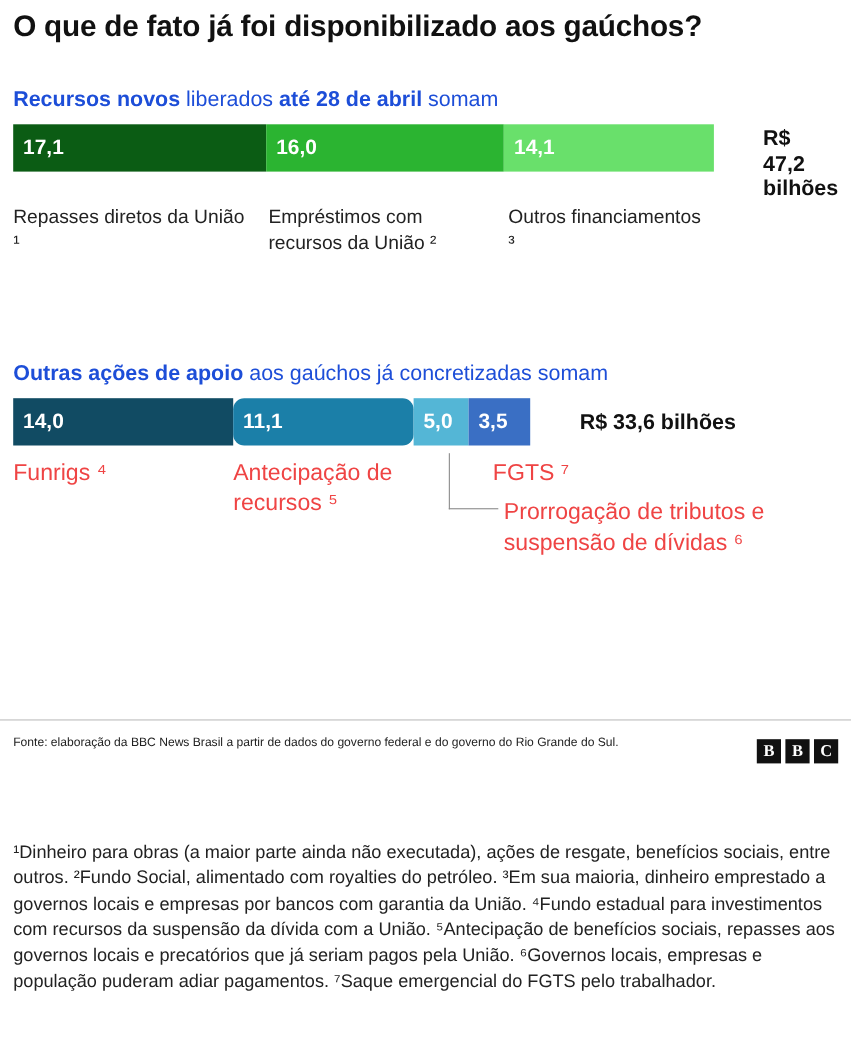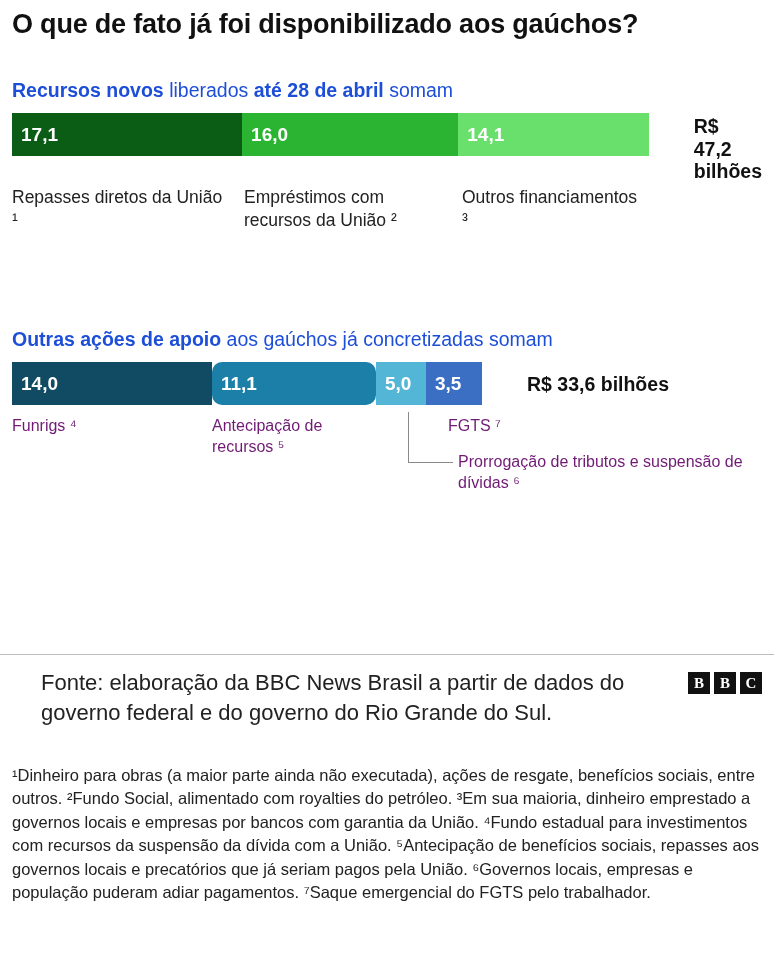--- a/index.html
+++ b/index.html
@@ -83,23 +83,23 @@
 
   
   .labels2 {
     position: relative;
     width: 100%;
     height: 120px;
     margin-top: 7px;
   }
   .labels2 .lab {
     position: absolute;
-    font-size: 16px;
+    font-size: 21px;
     line-height: 1.3;
-    color: #701a75;
+    color: #ef4444;
   }
   .leader {
     position: absolute;
     border-left: 1px solid #8a8a8a;
     border-bottom: 1px solid #8a8a8a;
   }
 
   .divider {
     position: absolute;
     left: 0;
@@ -107,25 +107,24 @@
     height: 1px;
     background: #bdbdbd;
   }
 
   .footer {
     position: absolute;
     left: 12px;
     right: 12px;
   }
   .source {
-    font-size: 22px;
+    font-size: 11px;
     line-height: 1.35;
     color: #222222;
     max-width: 620px;
-    margin-left: 29px;
   }
   .bbc-logo {
     position: absolute;
     right: 0;
     top: 4px;
     display: flex;
     gap: 4px;
   }
   .bbc-logo span {
     background: #111111;

